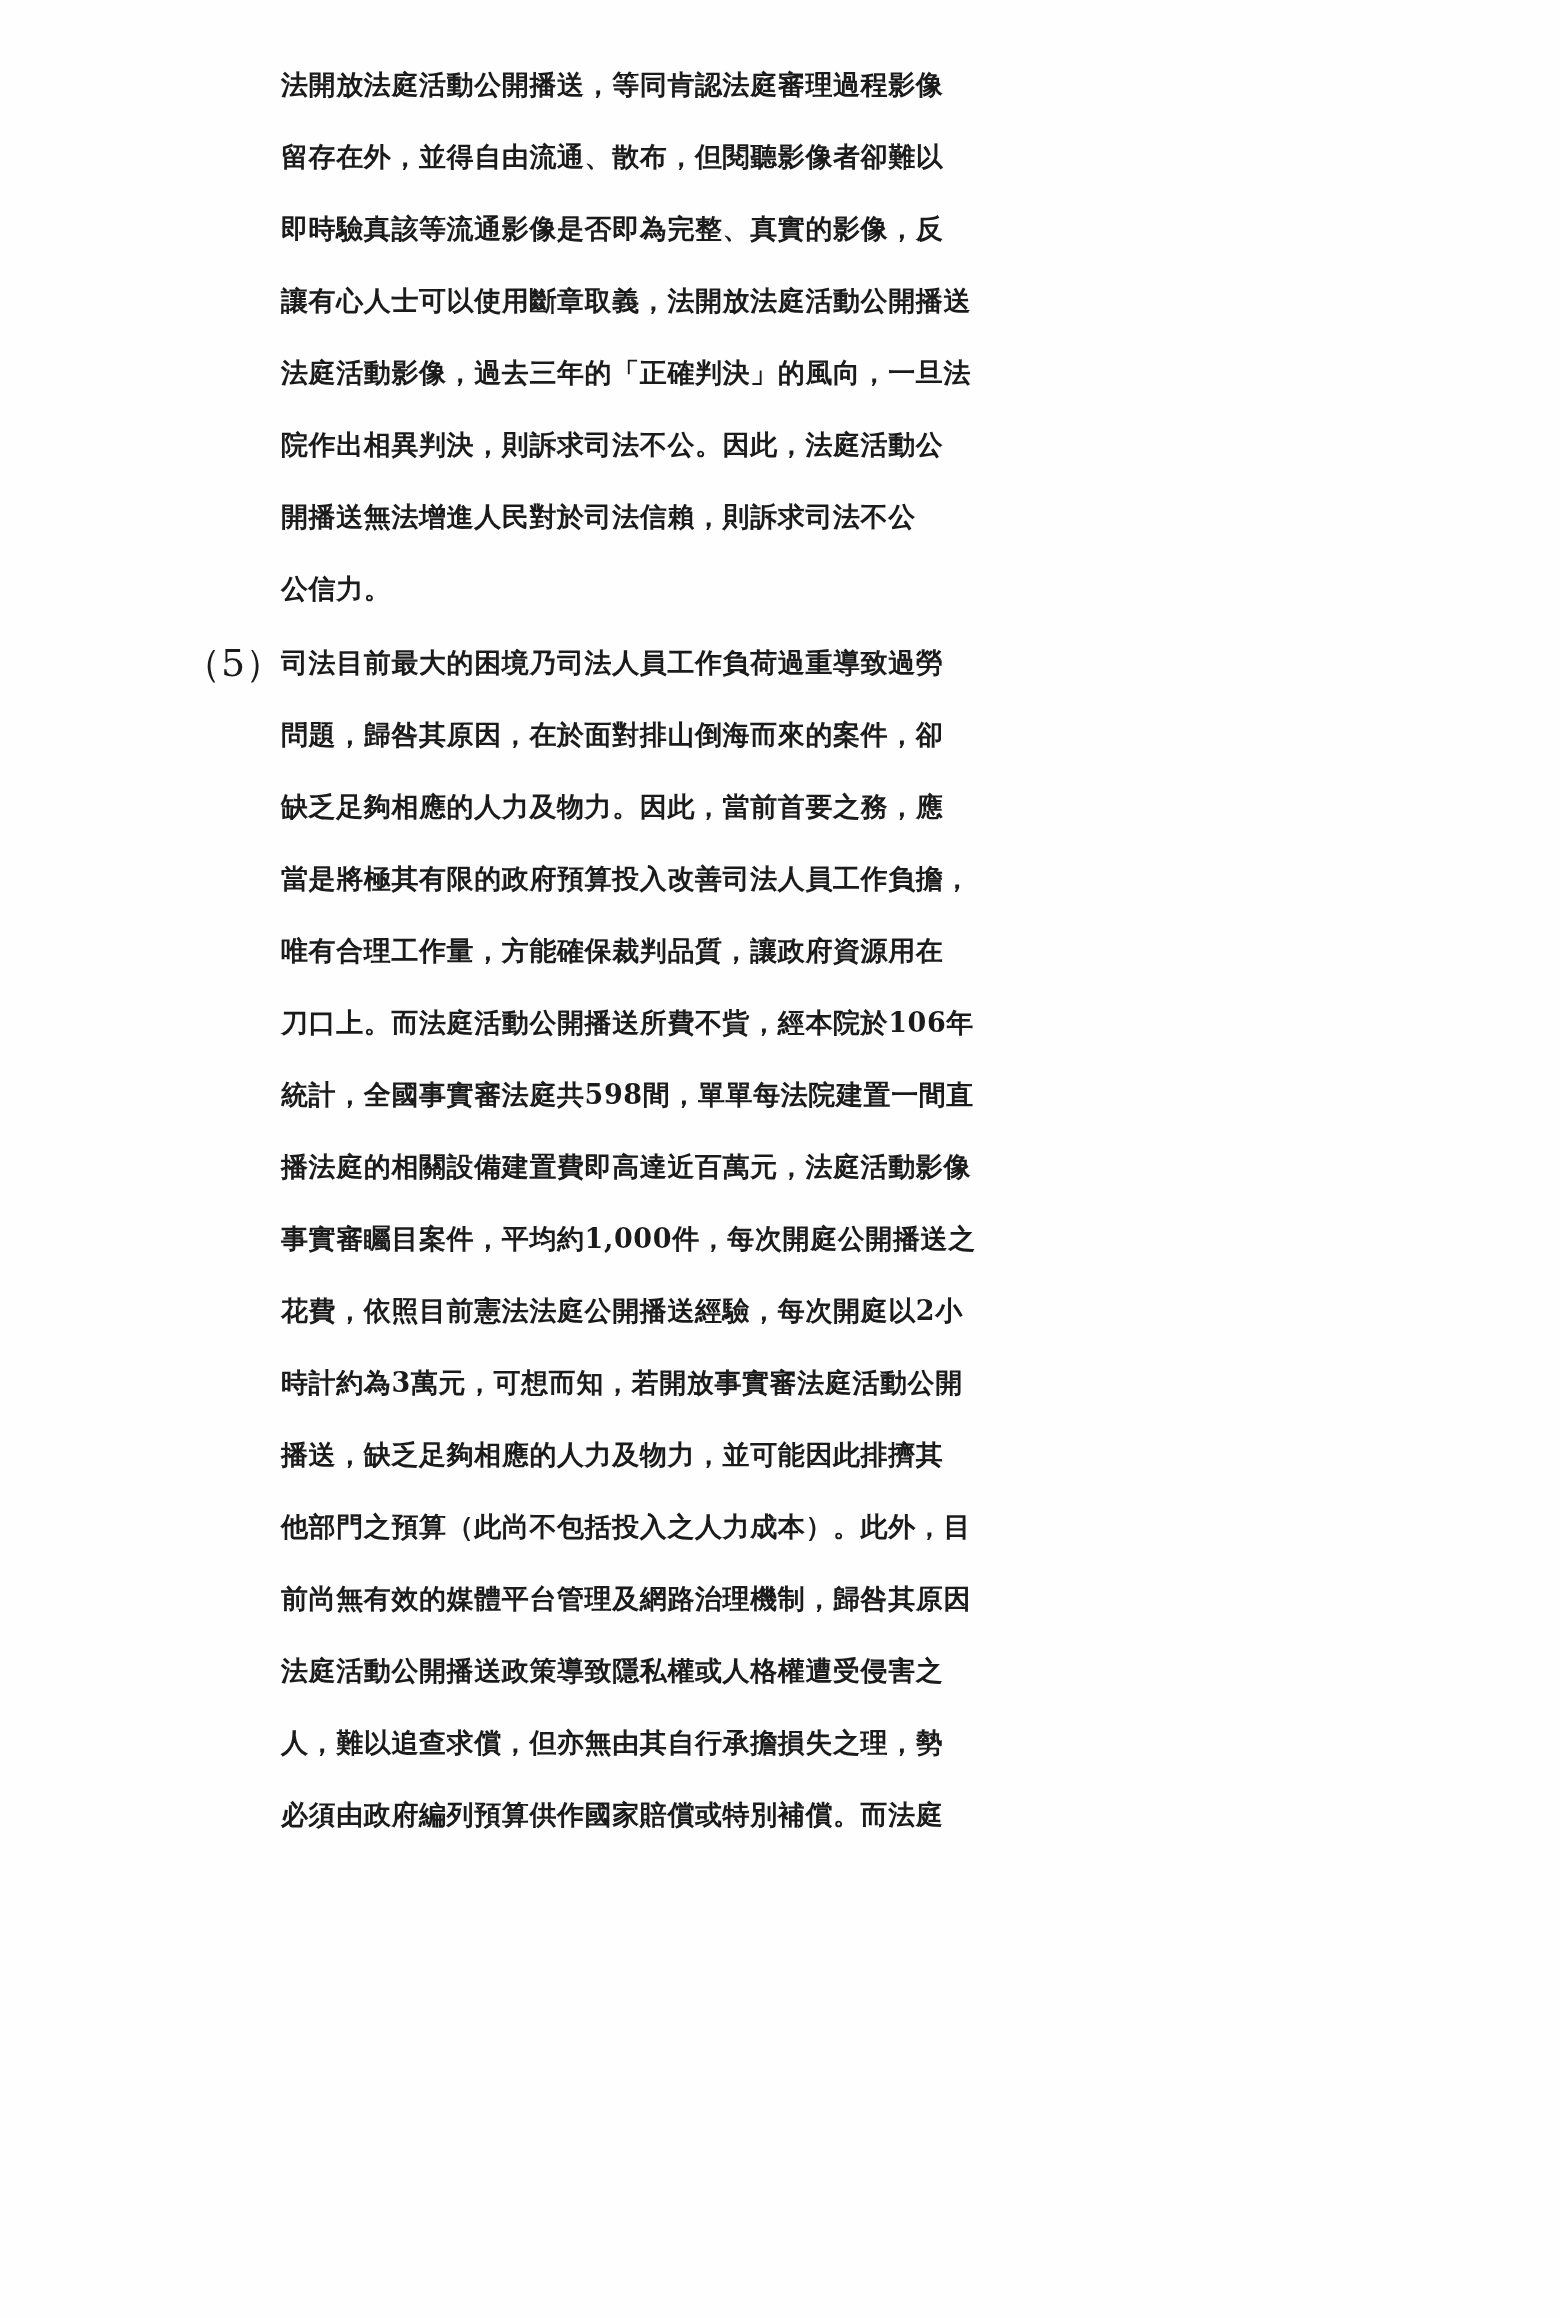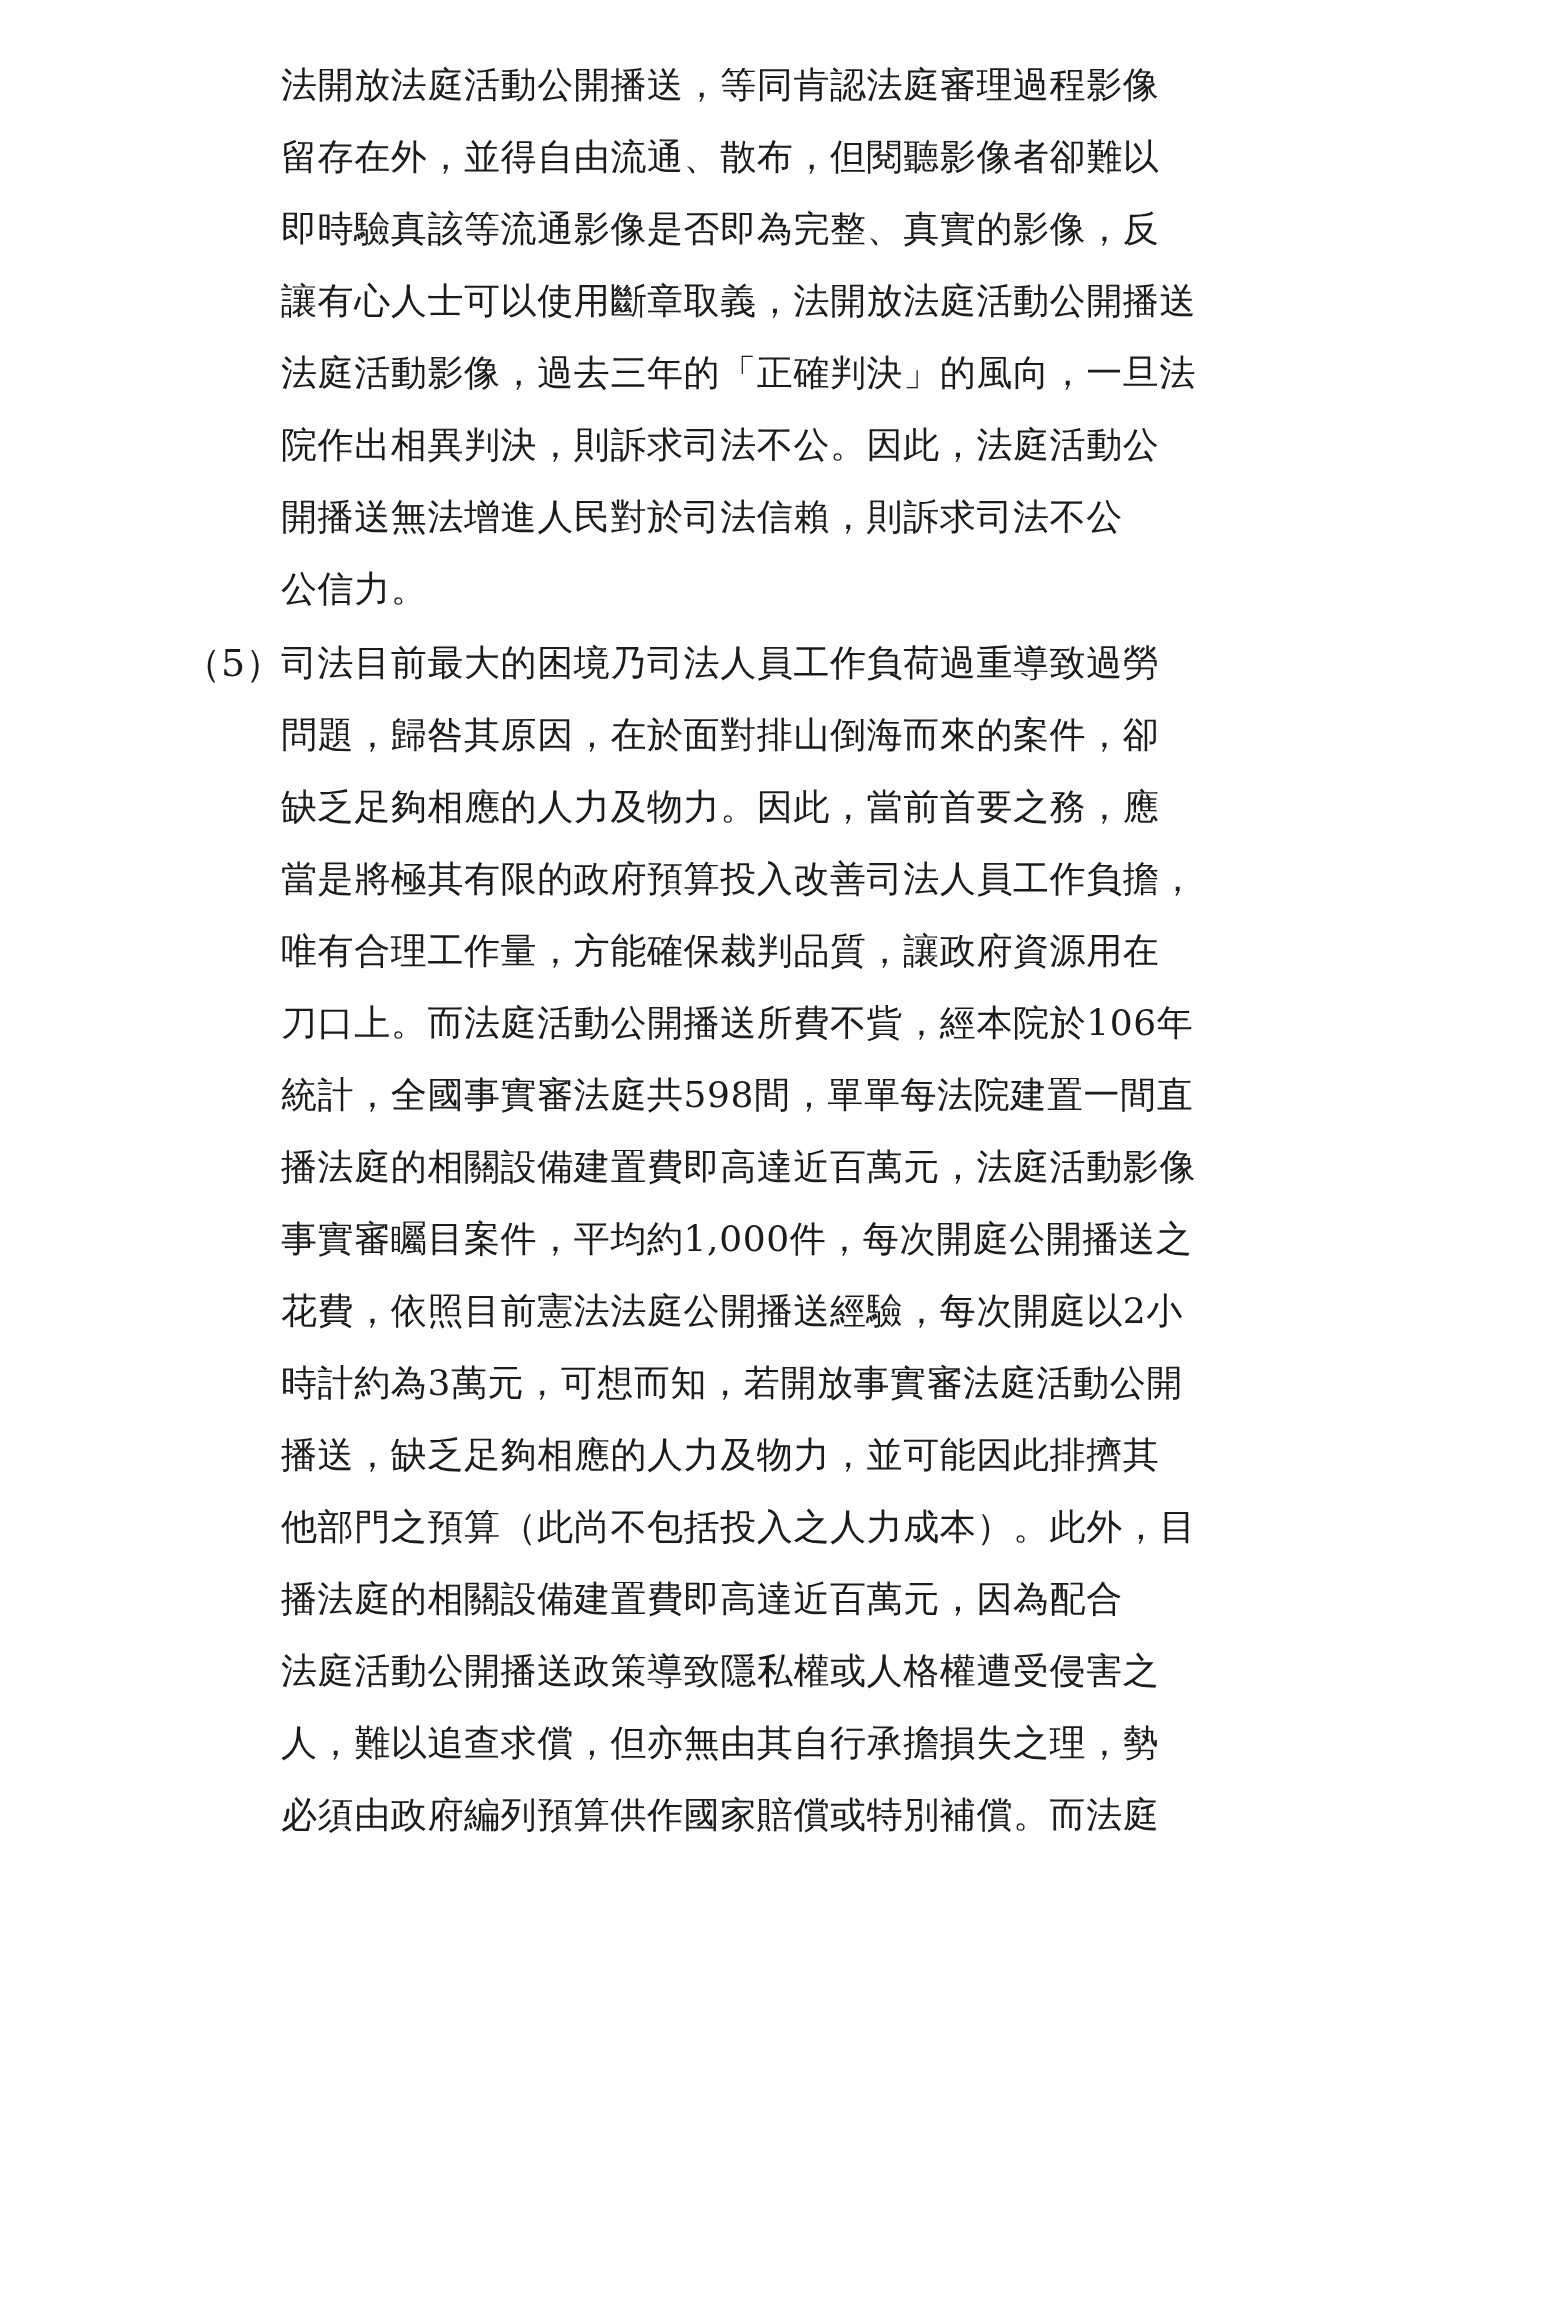--- a/index.html
+++ b/index.html
@@ -33,25 +33,25 @@
     font-size: 38px;
     line-height: 72px;
     letter-spacing: 0px;
     white-space: nowrap;
     text-align: left;
   }
   .para-body {
     flex: 1 1 auto;
   }
   .line {
-    font-size: 36px;
+    font-size: 27px;
     line-height: 72px;
     letter-spacing: 0.6px;
     white-space: pre;
-    font-weight: 400;
+    font-weight: 700;
   }
   .para.indent-none {
     margin-left: 98px;
   }
   .para.indent-none .para-body {
     margin-left: 0;
   }
 </style>
 </head>
 <body>
@@ -81,21 +81,21 @@
         <div class="line">當是將極其有限的政府預算投入改善司法人員工作負擔，</div>
         <div class="line">唯有合理工作量，方能確保裁判品質，讓政府資源用在</div>
         <div class="line">刀口上。而法庭活動公開播送所費不貲，經本院於106年</div>
         <div class="line">統計，全國事實審法庭共598間，單單每法院建置一間直</div>
         <div class="line">播法庭的相關設備建置費即高達近百萬元，法庭活動影像</div>
         <div class="line">事實審矚目案件，平均約1,000件，每次開庭公開播送之</div>
         <div class="line">花費，依照目前憲法法庭公開播送經驗，每次開庭以2小</div>
         <div class="line">時計約為3萬元，可想而知，若開放事實審法庭活動公開</div>
         <div class="line">播送，缺乏足夠相應的人力及物力，並可能因此排擠其</div>
         <div class="line">他部門之預算（此尚不包括投入之人力成本）。此外，目</div>
-        <div class="line">播法庭的相關設備建置費即高達近百萬元，因為配合</div>
+        <div class="line">前尚無有效的媒體平台管理及網路治理機制，歸咎其原因</div>
         <div class="line">法庭活動公開播送政策導致隱私權或人格權遭受侵害之</div>
         <div class="line">人，難以追查求償，但亦無由其自行承擔損失之理，勢</div>
         <div class="line">必須由政府編列預算供作國家賠償或特別補償。而法庭</div>
       </div>
     </div>
 
   </div>
 </div>
 
 

